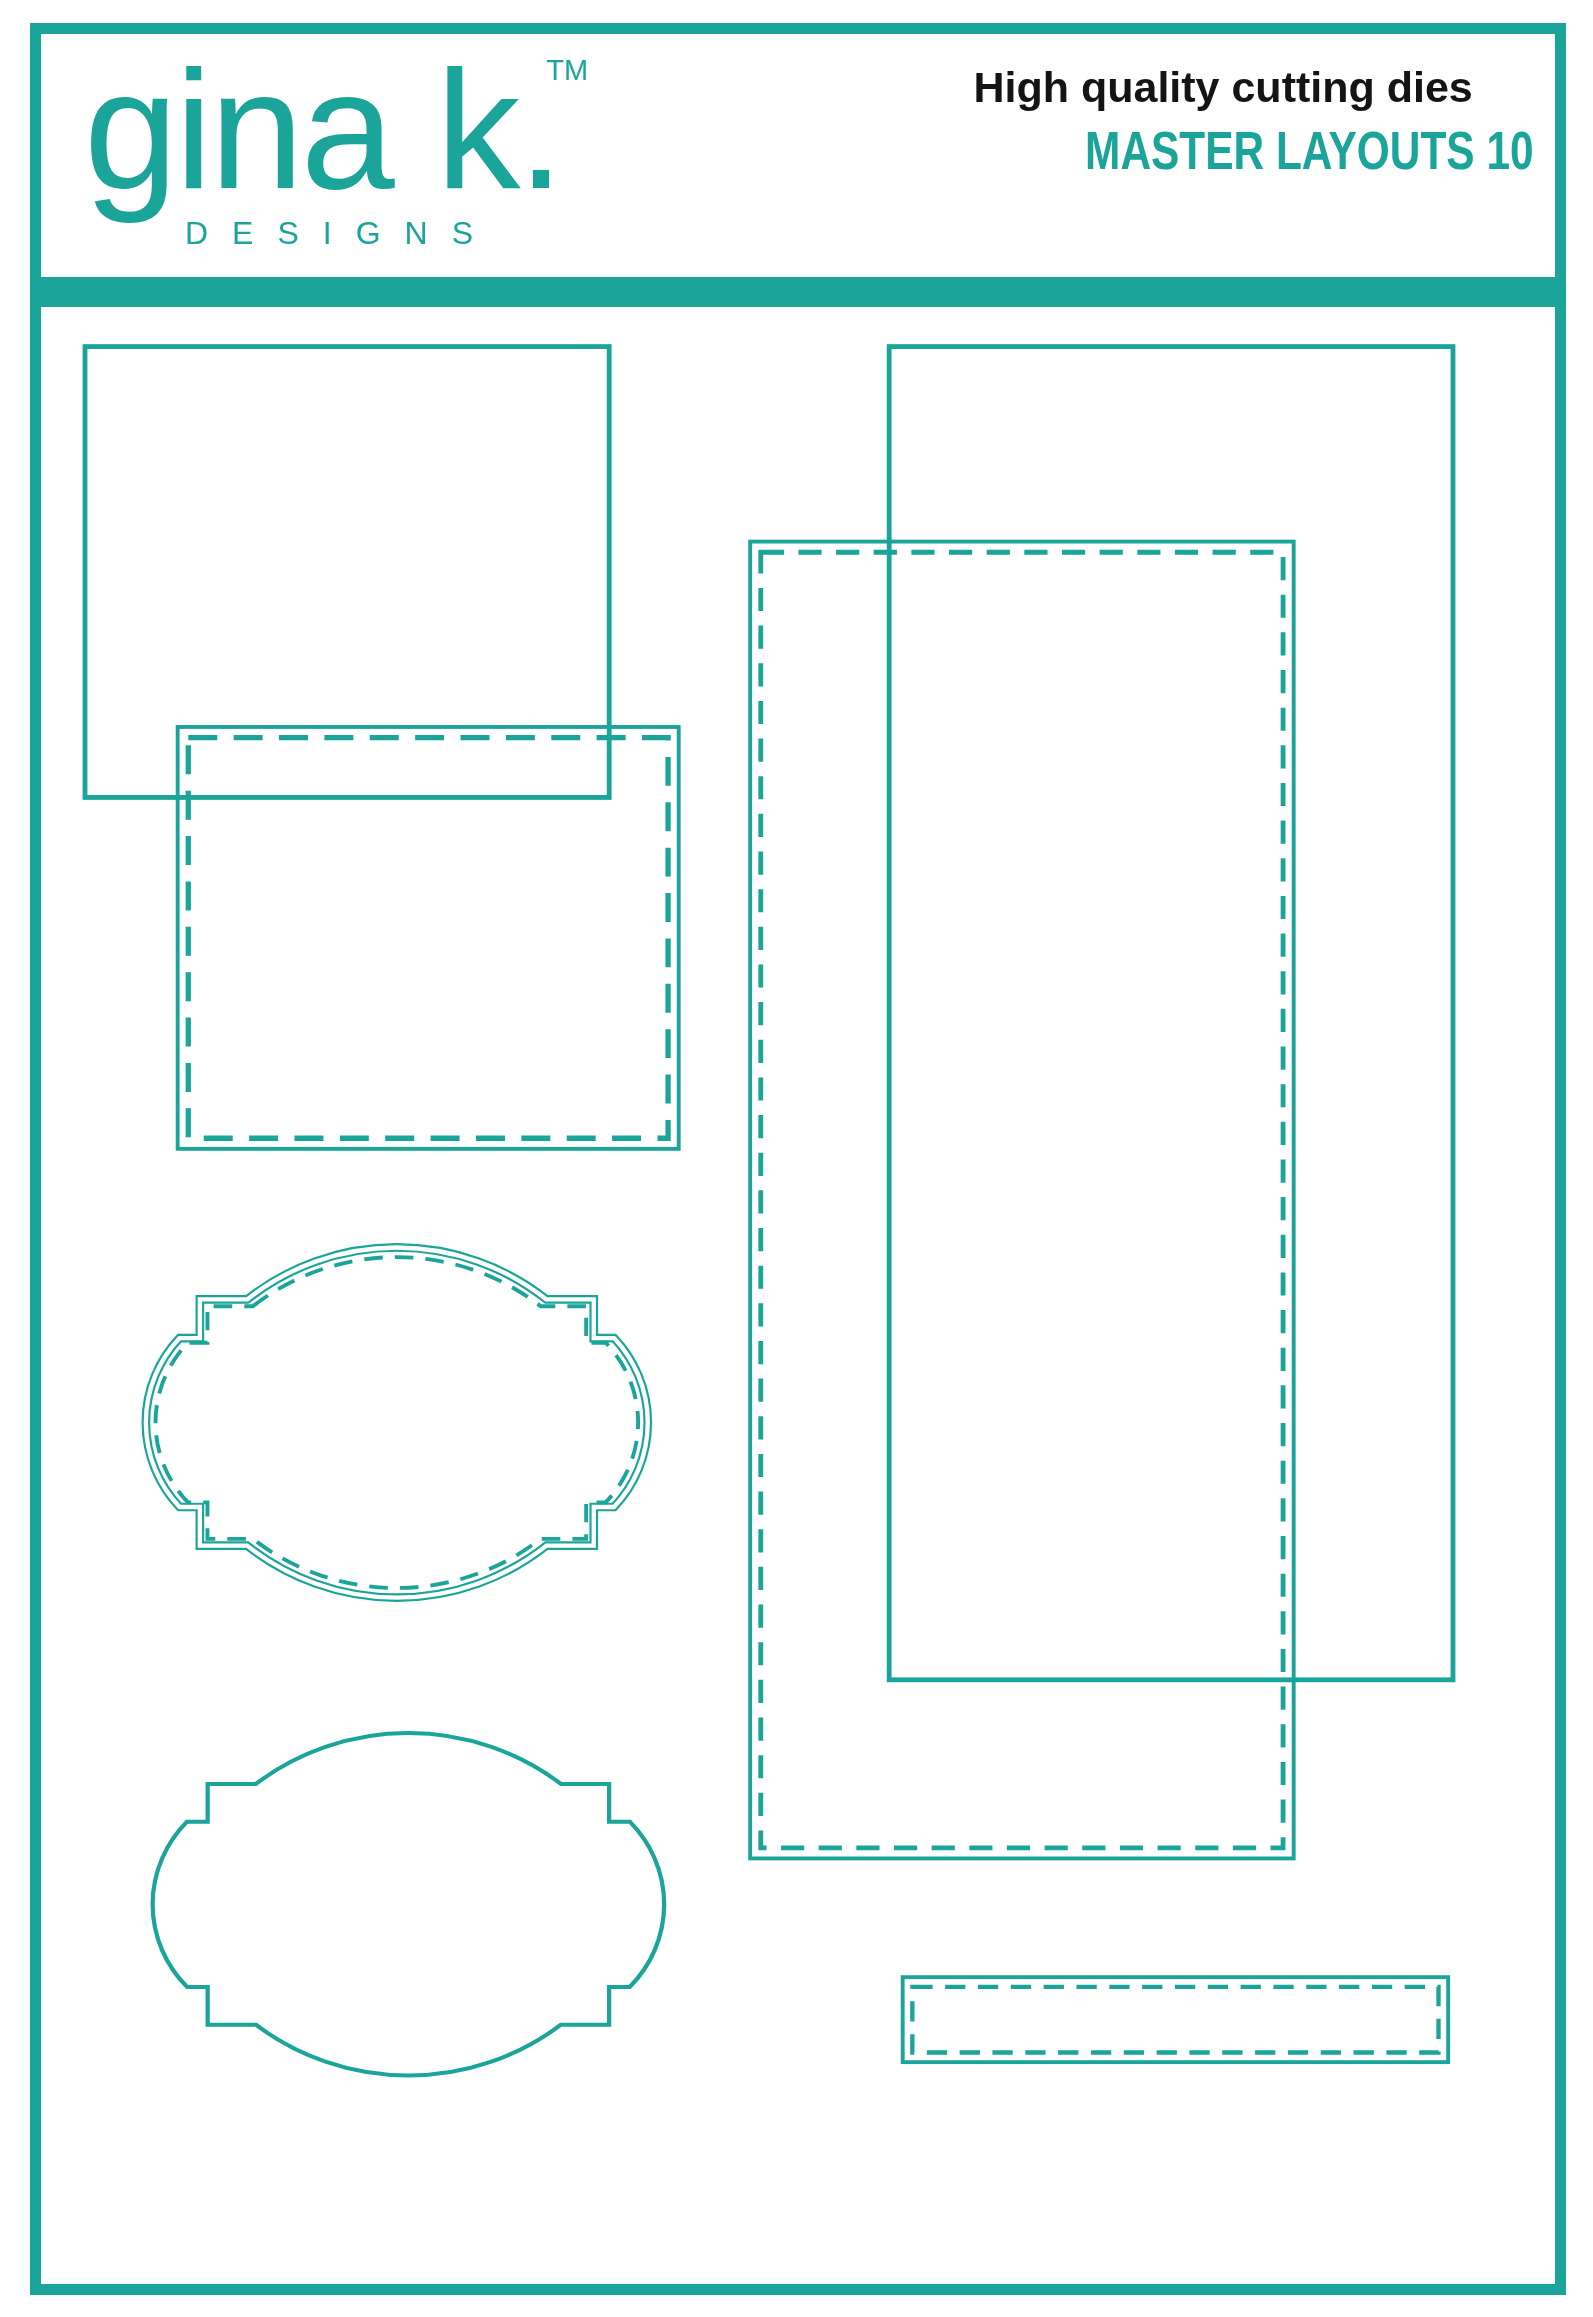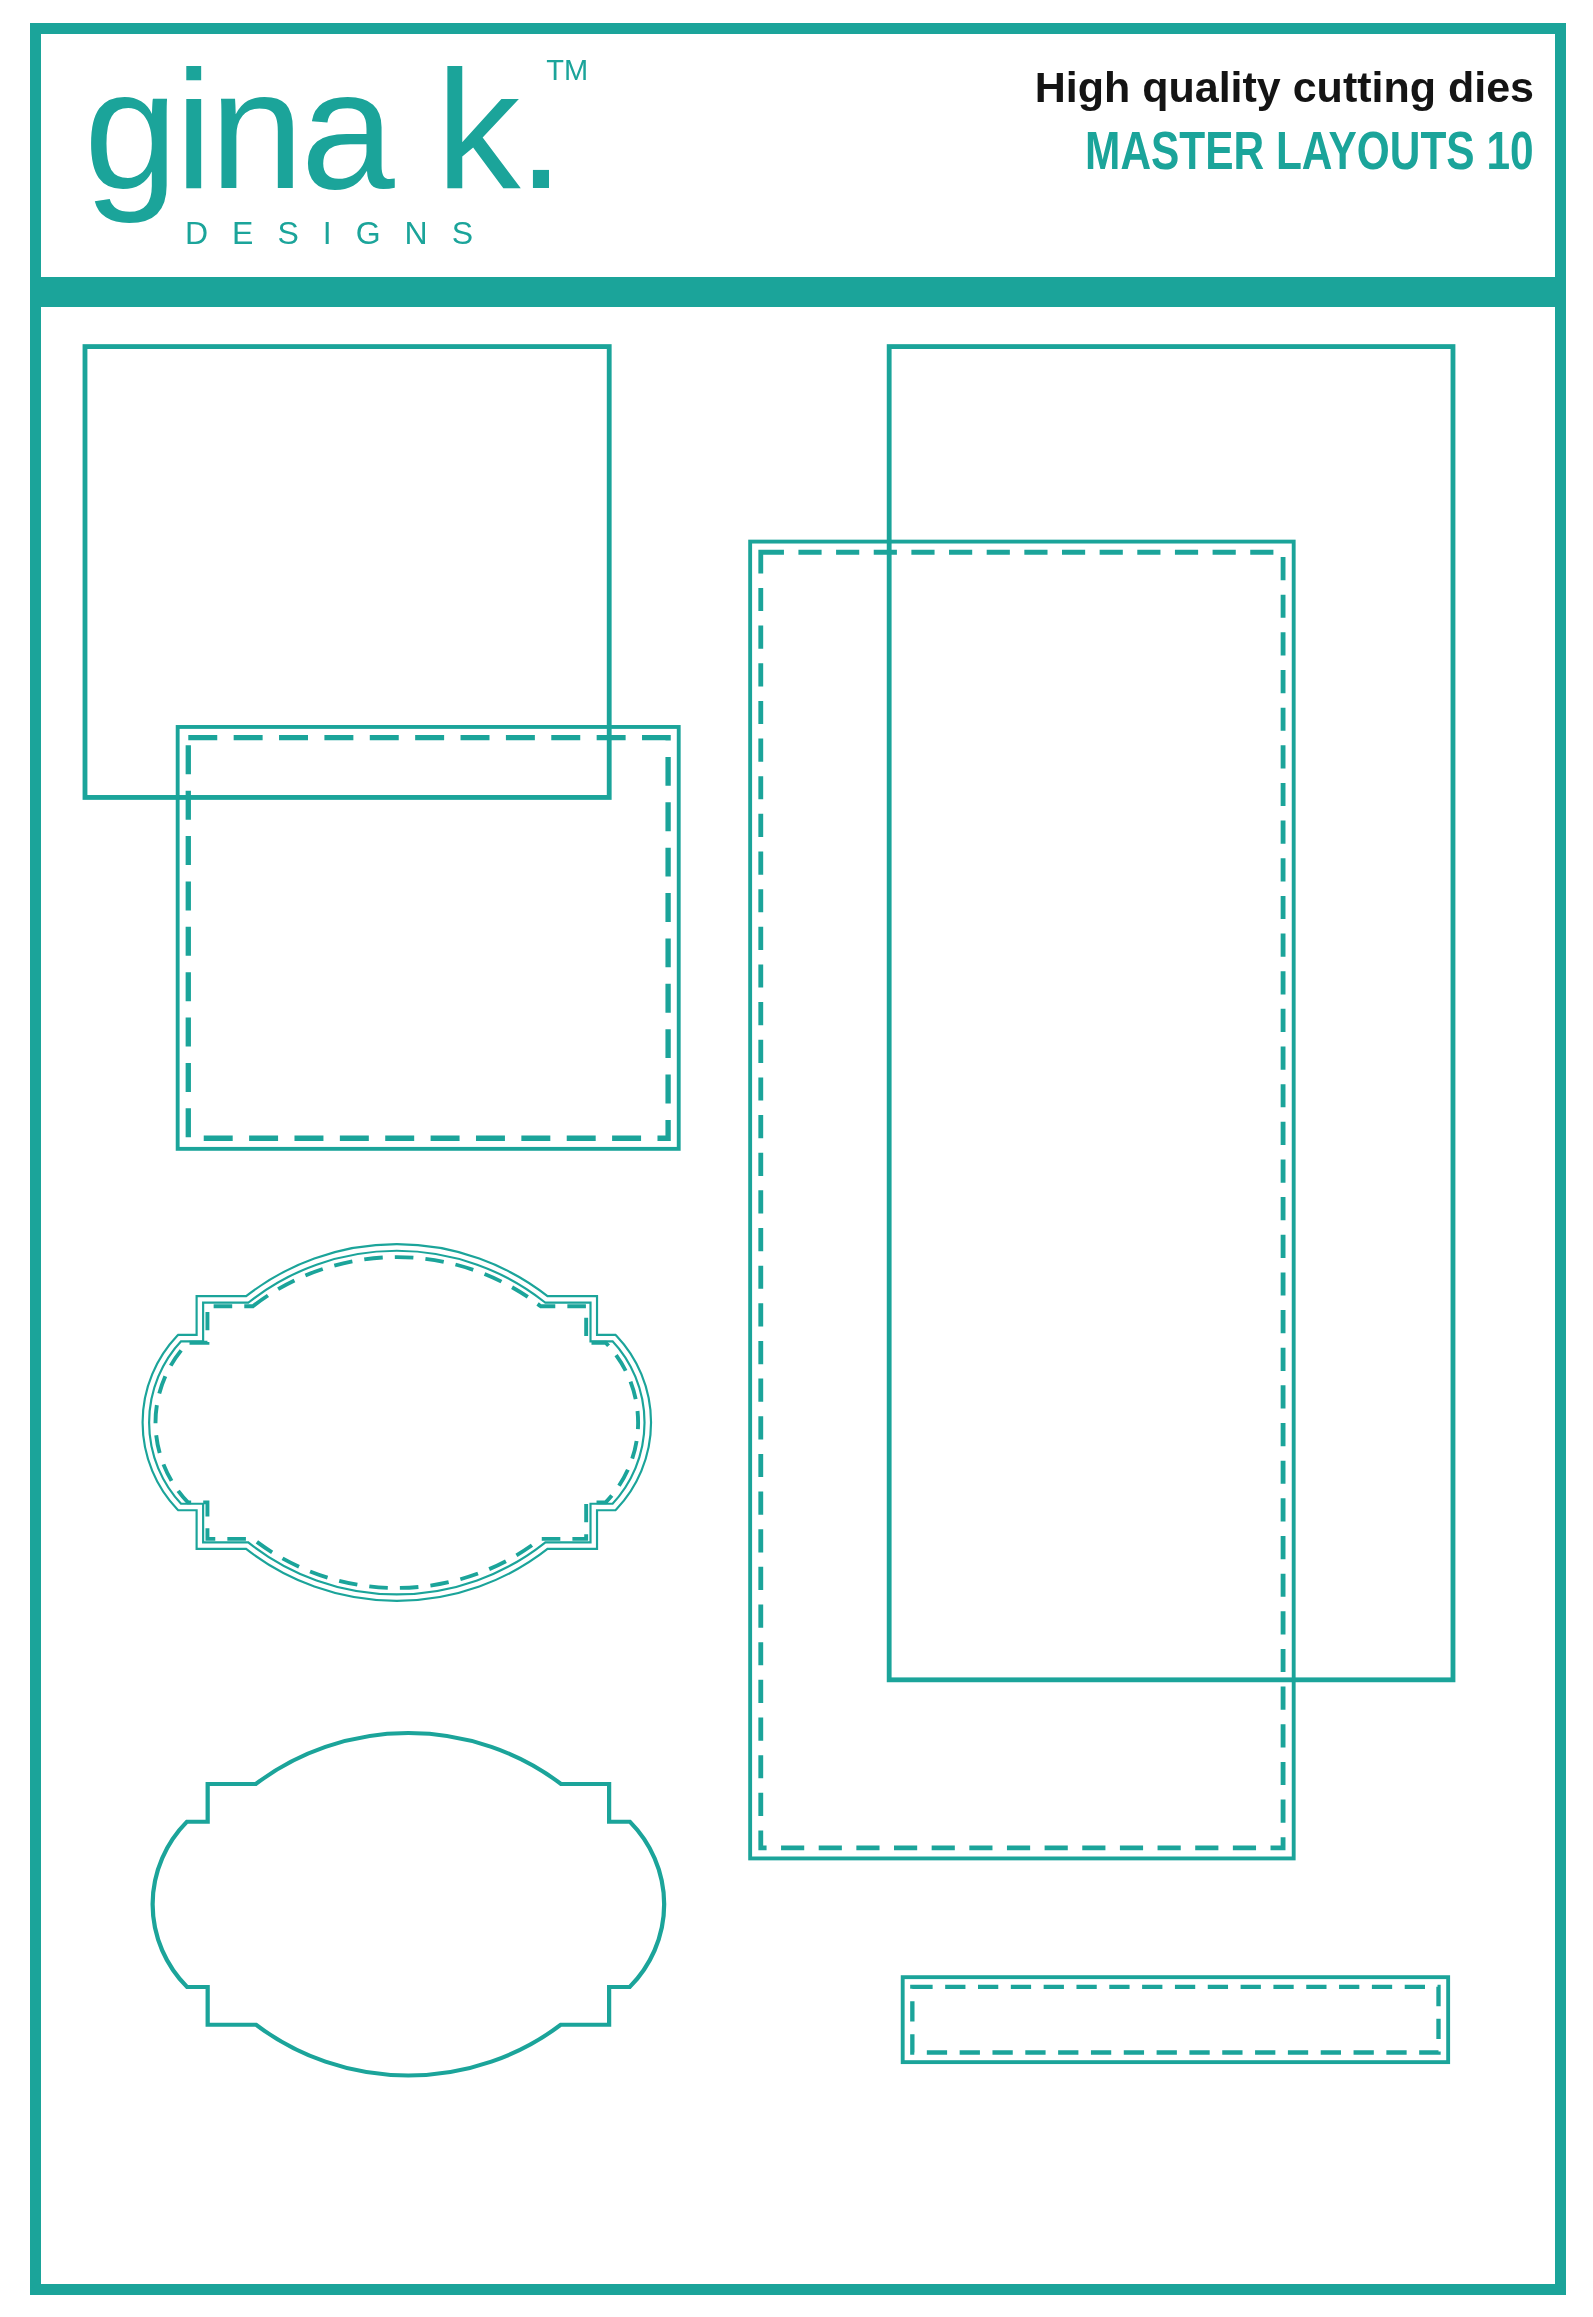--- a/index.html
+++ b/index.html
@@ -51,21 +51,21 @@
     position:absolute;
     left:143px;top:178px;
     font-size:32px;line-height:40px;
     letter-spacing:24px;
     color:#1BA49A;
     white-space:nowrap;
   }
   .tagline{
     position:absolute;
     right:21px;top:27px;
-    text-align:right;
+    text-align:left;
     color:#141414;
     font-weight:700;
     font-size:43px;line-height:50px;
     white-space:nowrap;
   }
   .product-name{
     margin-top:11.6px;
     font-size:53px;line-height:53px;
     color:#1BA49A;
     transform:scaleX(0.8);

